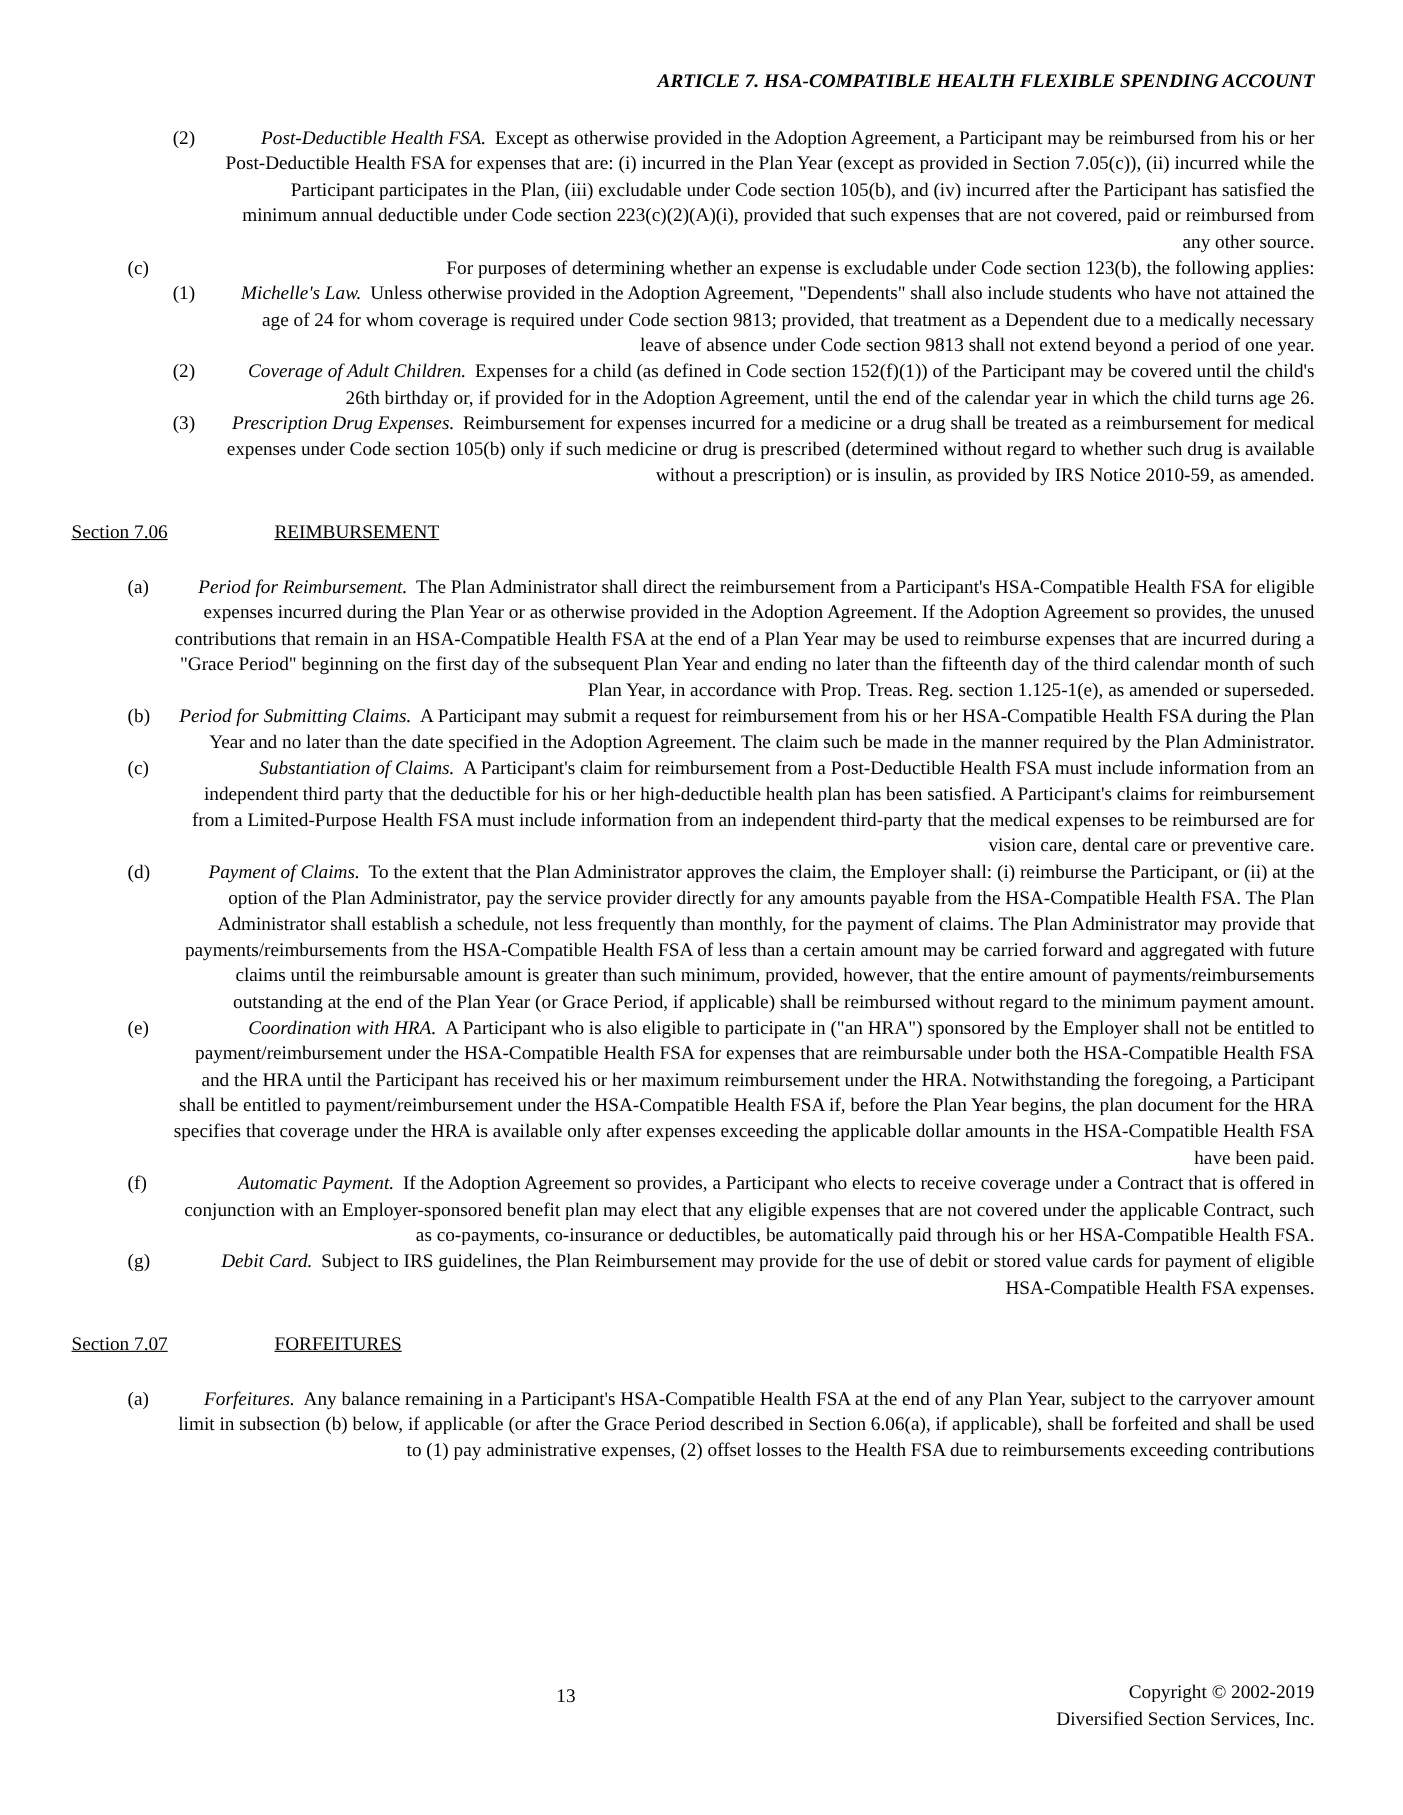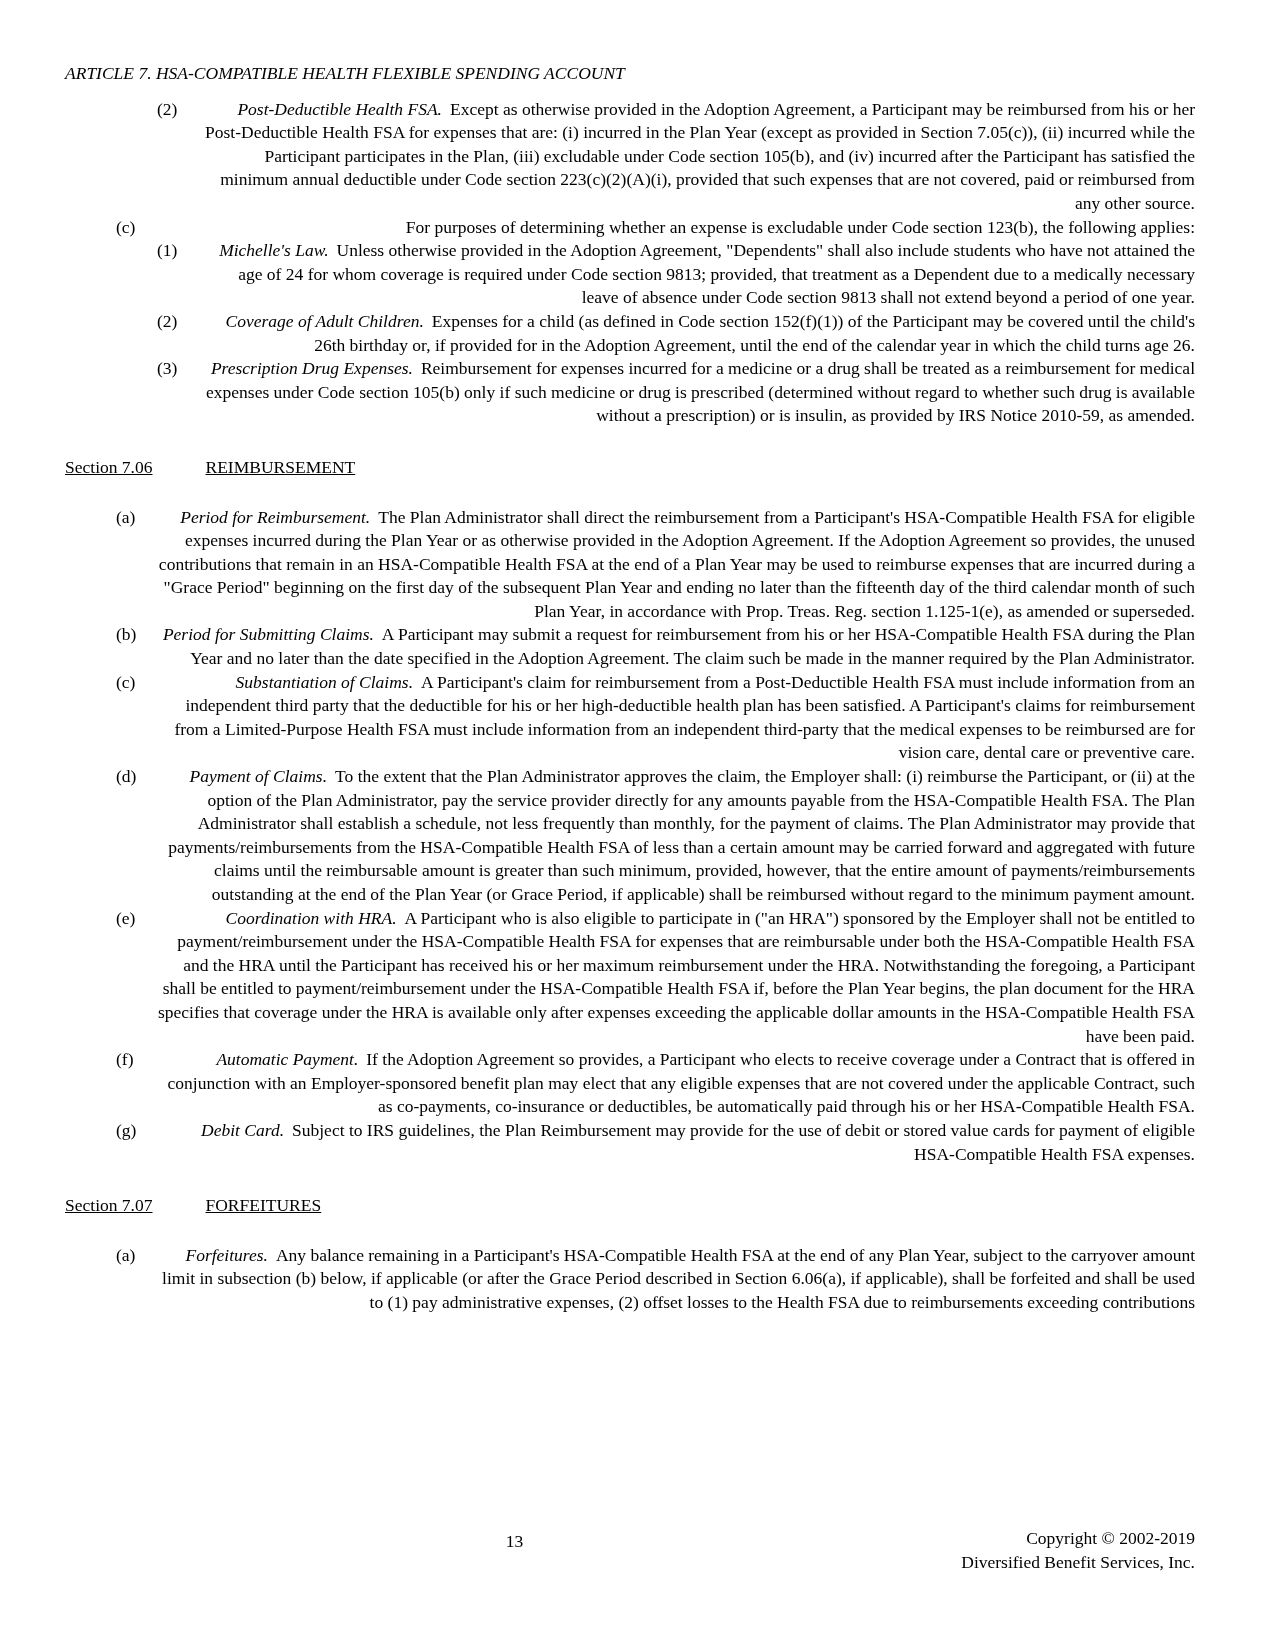--- a/index.html
+++ b/index.html
@@ -11,36 +11,37 @@
     background: #ffffff;
     color: #000000;
     font-family: "Liberation Serif", serif;
     font-size: 17.5px;
     line-height: 23.6px;
     box-sizing: border-box;
     padding: 62px 80px 0 65px;
     overflow: hidden;
   }
   .doc-header {
-    text-align: left;
-    font-weight: normal;
+    text-align: right;
+    font-weight: bold;
     font-style: italic;
-    margin-bottom: 12px;
+    margin-bottom: 28px;
     white-space: nowrap;
   }
   .item { display: flex; }
   .item .marker { flex: 0 0 auto; }
   .item.lv1 .marker { margin-left: 51px; width: 41px; }
   .item.lv2 .marker { margin-left: 92px; width: 43px; }
   .item .body { flex: 1 1 auto; min-width: 0; text-align: right; }
   .lbl { font-style: italic; }
   .lbl:not(:empty) { margin-right: 8px; }
   .sec {
     display: flex;
     margin: 28px 0 26px 0;
+    gap: 44px;
   }
   .sec .num { text-decoration: underline; }
   .sec .title { text-decoration: underline; margin-left: 53px; }
   .page-number {
     position: absolute;
     top: 1530px;
     left: 0;
     width: 1029px;
     text-align: center;
   }
@@ -135,16 +136,16 @@
       <span class="marker">(a)</span>
       <div class="body"><span class="lbl">Forfeitures.</span><span class="txt">Any balance remaining in a Participant's HSA-Compatible Health FSA at the end of any Plan Year, subject to the carryover amount limit in subsection (b) below, if applicable (or after the Grace Period described in Section 6.06(a), if applicable), shall be forfeited and shall be used to (1) pay administrative expenses, (2) offset losses to the Health FSA due to reimbursements exceeding contributions</span></div>
     </div>
 
   </div>
 
   <div class="page-number">13</div>
 
   <div class="copyright">
     <div>Copyright © 2002-2019</div>
-    <div>Diversified Benefit Services, Inc.</div>
+    <div>Diversified Section Services, Inc.</div>
   </div>
 
 </div>
 
 </body></html>

